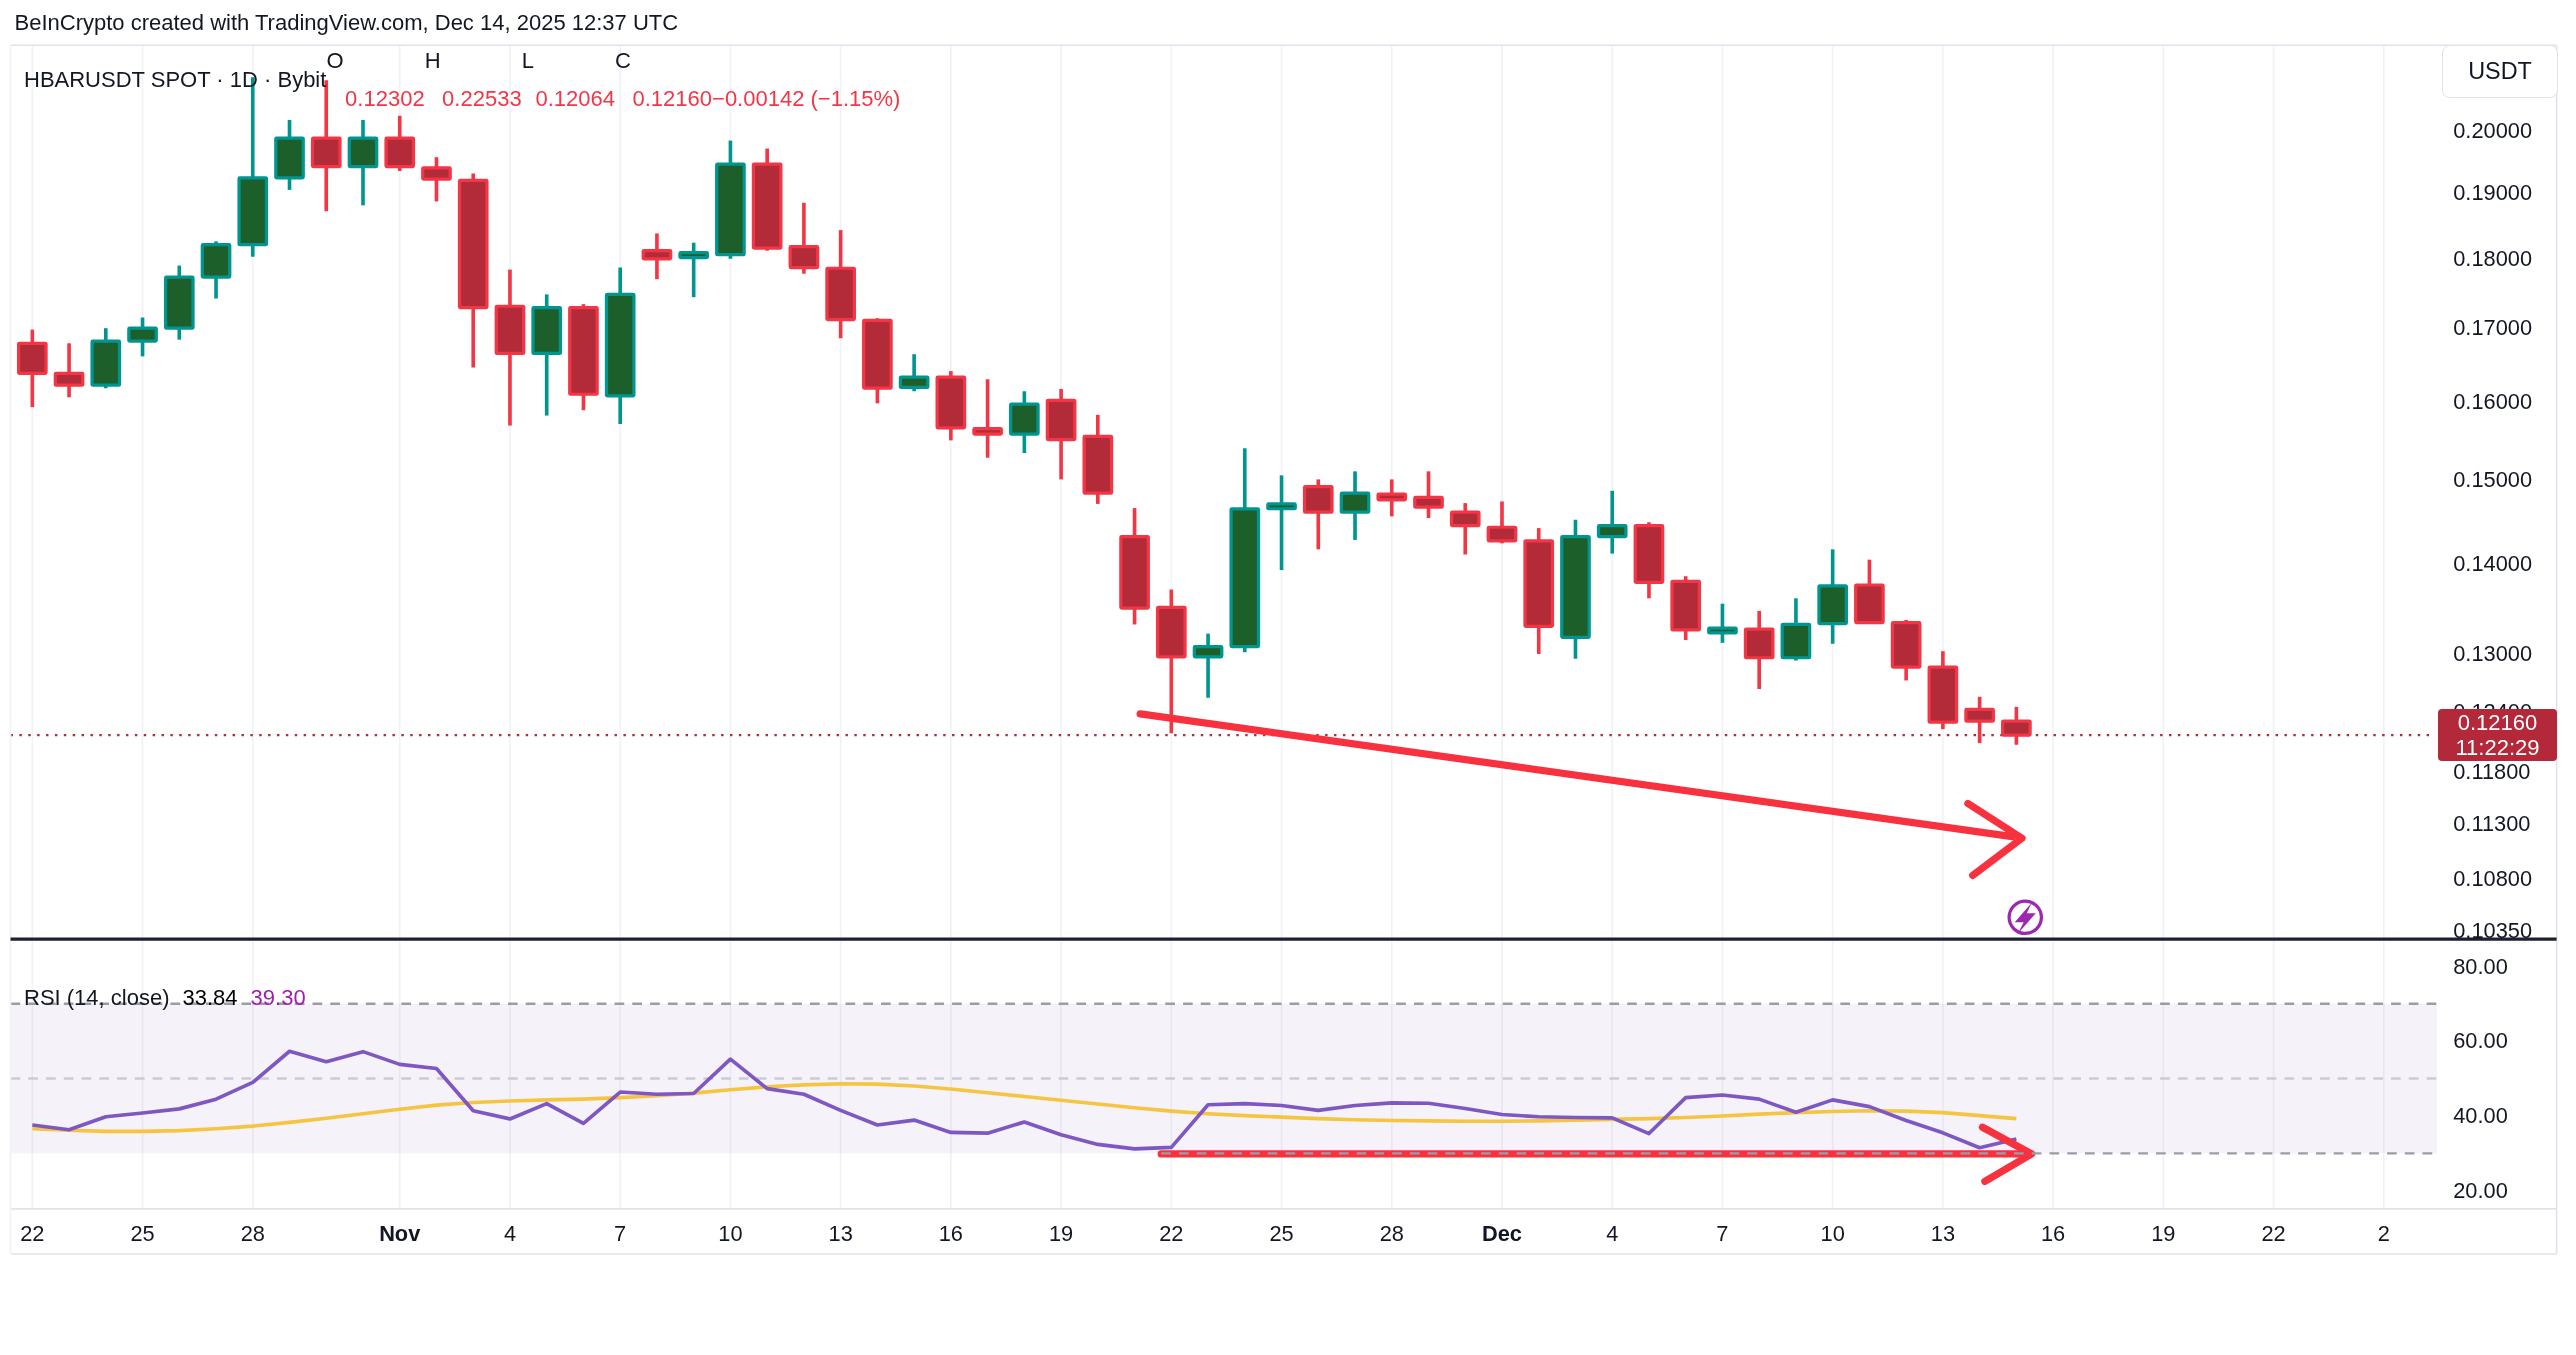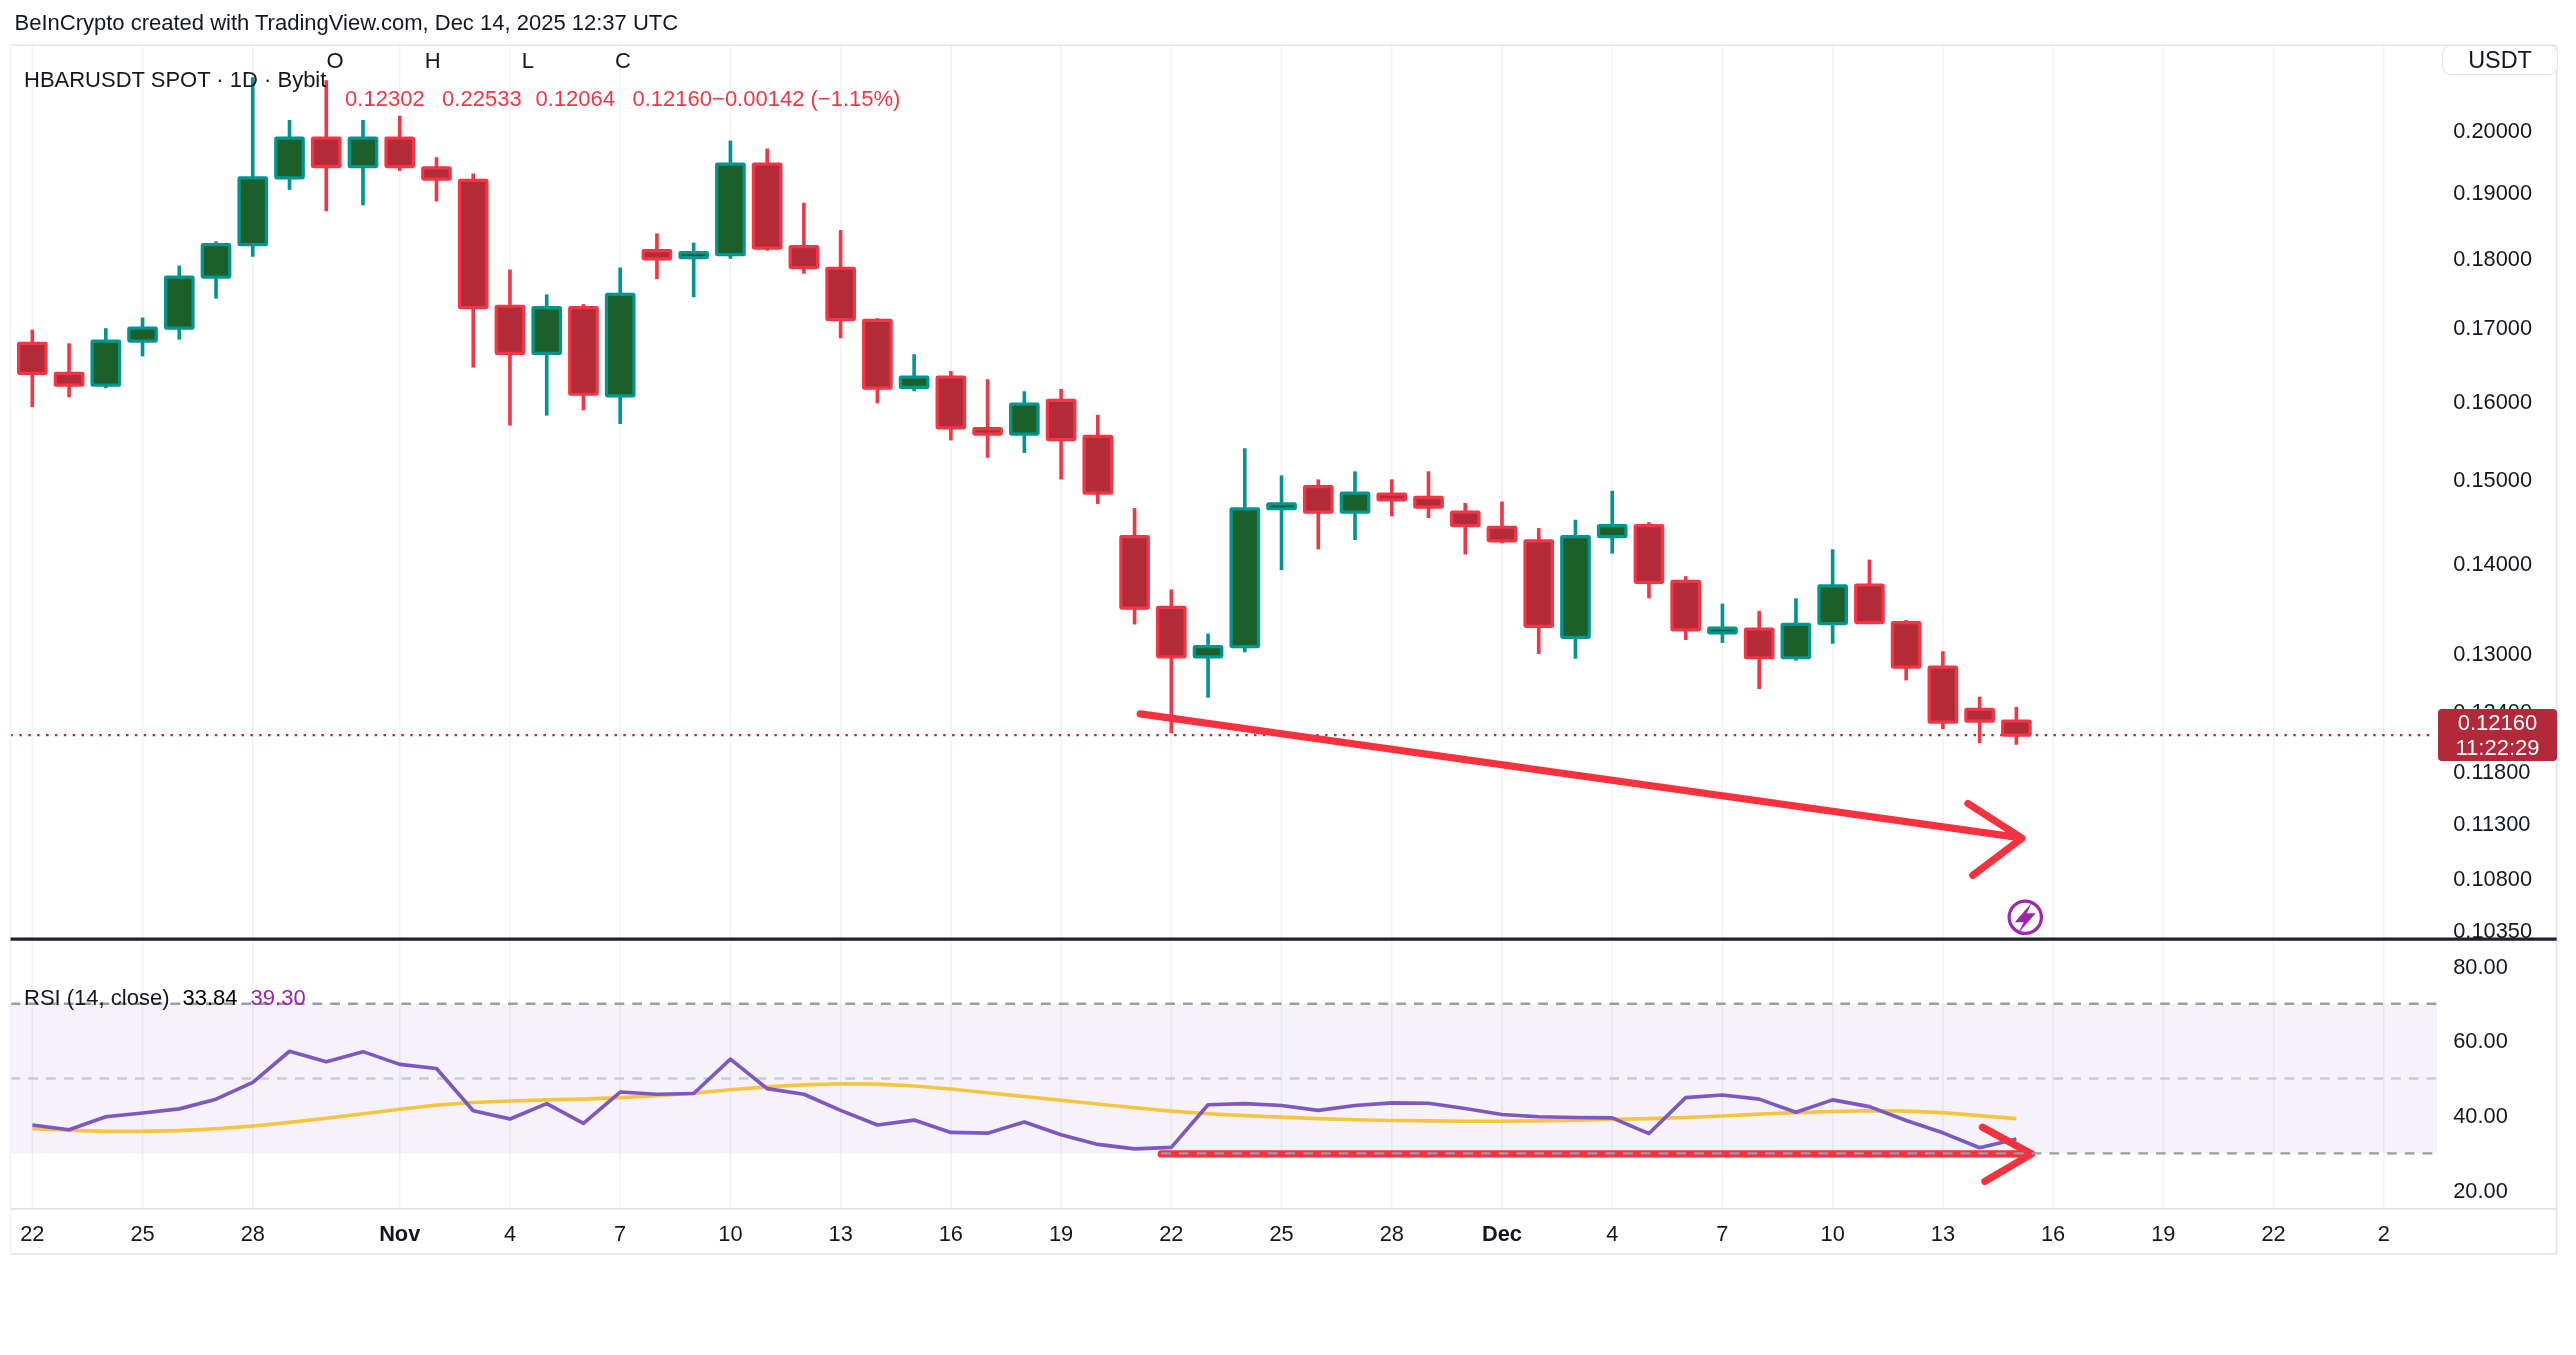--- a/index.html
+++ b/index.html
@@ -6,21 +6,21 @@
   .page{position:relative;width:2576px;height:1355px;background:#fff;overflow:hidden;
         font-family:"Liberation Sans", sans-serif;color:#131722;}
   .abs{position:absolute;}
   .header{left:14.5px;top:9.7px;font-size:22px;font-weight:500;color:#131722;white-space:nowrap;}
   .chart-svg{left:0;top:0;width:2576px;height:1355px;}
   .legend{left:24px;top:48px;display:flex;align-items:center;font-size:22px;font-weight:500;white-space:nowrap;}
   .legend .sym{color:#131722;}
   .legend .k{color:#131722;}
   .legend .v{color:#f23645;margin-top:38px;}
   .legend .pair{display:flex;gap:1.6px;}
-  .usdt-btn{left:2442px;top:45px;width:116px;height:30px;border:1.6px solid #e0e3eb;border-radius:8px;
+  .usdt-btn{left:2442px;top:45px;width:116px;height:53px;border:1.6px solid #e0e3eb;border-radius:8px;
             display:flex;align-items:center;justify-content:center;font-size:23.4px;color:#131722;background:#fff;box-sizing:border-box;}
   .price-label{left:2438px;top:709px;width:119px;height:52px;background:#b3293a;border-radius:4px;
                color:#fff;font-size:22px;line-height:25px;text-align:center;padding-top:0.8px;box-sizing:border-box;}
   .rsi-legend{left:24px;top:953px;display:flex;align-items:center;gap:13px;font-size:22px;font-weight:500;white-space:nowrap;margin-top:32px;}
   .rsi-legend .t{color:#131722;}
   .rsi-legend .v1{color:#000000;}
   .rsi-legend .v2{color:#a21caf;}
   .logo{left:14.5px;top:1360px;display:flex;align-items:center;gap:11.3px;}
   .logo .logotext{font-size:30px;font-weight:800;color:#17181b;letter-spacing:-0.4px;}
 </style>

